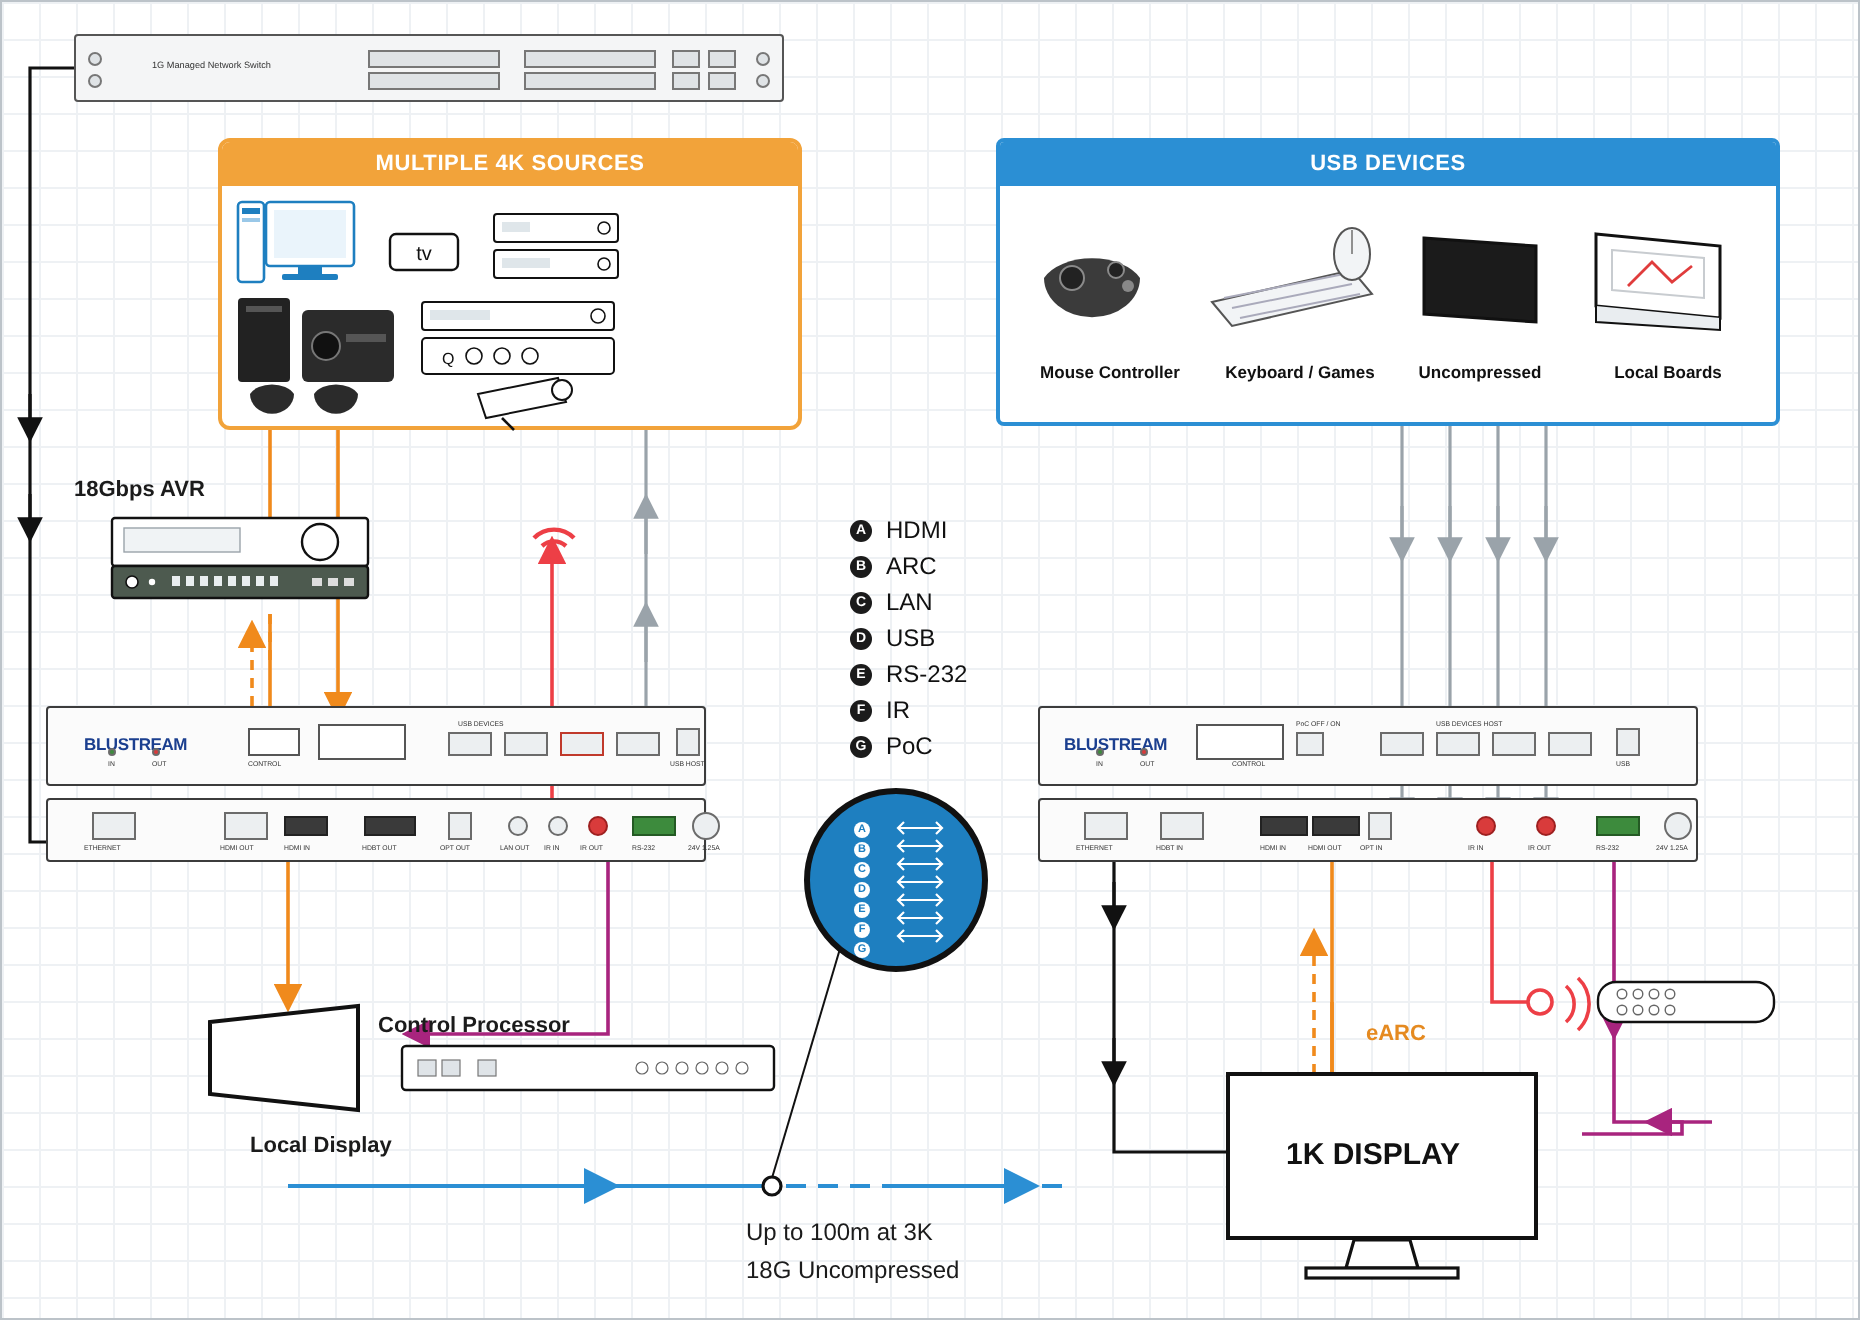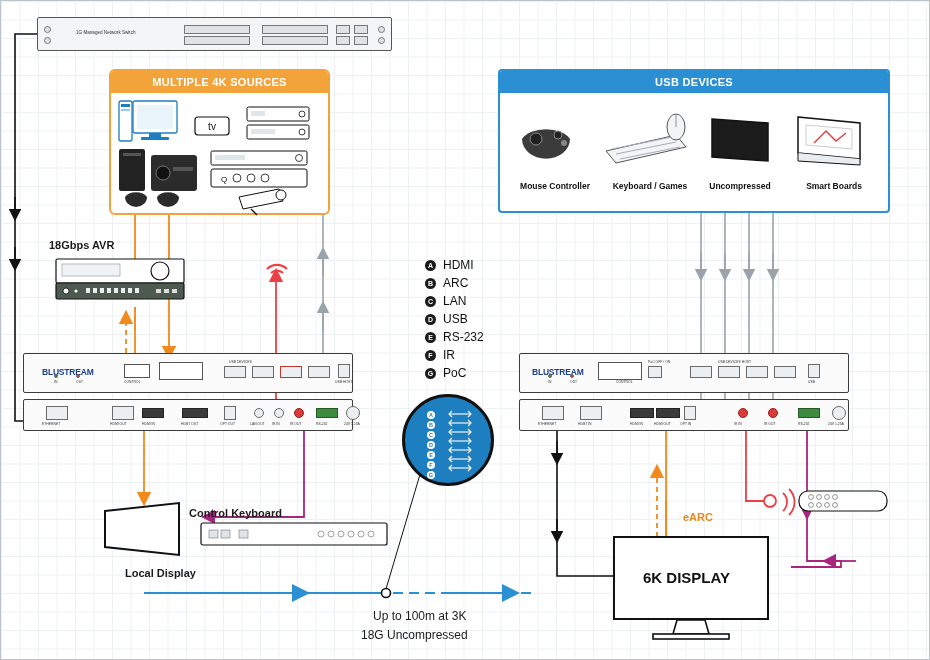--- a/index.html
+++ b/index.html
@@ -173,21 +173,21 @@
     <div class="swblock" style="left:224px;top:7px;width:66px;height:9px;"></div>
     <div class="swblock" style="left:224px;top:18px;width:66px;height:9px;"></div>
     <div class="swblock" style="left:298px;top:7px;width:14px;height:9px;"></div>
     <div class="swblock" style="left:298px;top:18px;width:14px;height:9px;"></div>
     <div class="swblock" style="left:316px;top:7px;width:14px;height:9px;"></div>
     <div class="swblock" style="left:316px;top:18px;width:14px;height:9px;"></div>
     <div class="swblock" style="left:340px;top:8px;width:7px;height:7px;border-radius:50%;"></div>
     <div class="swblock" style="left:340px;top:19px;width:7px;height:7px;border-radius:50%;"></div>
   </div>
 
-  <div class="panel orange" style="left:108px;top:68px;width:221px;height:146px;">
+  <div class="panel orange" style="left:108px;top:68px;width:292px;height:146px;">
     <div class="panel-title">MULTIPLE 4K SOURCES</div>
     <svg width="243" height="124" style="left:0;top:22px;">
 
       <rect x="22" y="8" width="44" height="32" rx="2" fill="#fff" stroke="#1E7FC0" stroke-width="1.3"></rect>
       <rect x="26" y="12" width="36" height="24" fill="#eaf4fb" stroke="none"></rect>
       <rect x="38" y="40" width="12" height="4" fill="#1E7FC0"></rect>
       <rect x="30" y="44" width="28" height="3" rx="1" fill="#1E7FC0"></rect>
       <rect x="8" y="8" width="13" height="40" rx="2" fill="#fff" stroke="#1E7FC0" stroke-width="1.3"></rect>
       <rect x="10" y="11" width="9" height="3" fill="#1E7FC0"></rect>
       <rect x="10" y="16" width="9" height="2" fill="#9AC8E8"></rect>
@@ -248,24 +248,24 @@
       <path d="M212,24 L268,28 L268,66 L212,62 Z" fill="#1b1b1b" stroke="#111" stroke-width="1.5"></path>
 
       <path d="M298,22 L360,28 L360,64 L298,58 Z" fill="#fff" stroke="#111" stroke-width="1.5"></path>
       <path d="M306,30 L352,34 L352,54 L306,50 Z" fill="#fff" stroke="#c8ccd0" stroke-width="1"></path>
       <path d="M314,48 L326,36 L336,46 L346,38" fill="none" stroke="#E03C3C" stroke-width="1.4"></path>
       <path d="M298,58 L298,66 L360,70 L360,64" fill="#e9edf0" stroke="#111" stroke-width="1"></path>
     </svg>
     <div class="devlbl" style="left:10px;top:110px;width:90px;">Mouse Controller</div>
     <div class="devlbl" style="left:100px;top:110px;width:100px;">Keyboard / Games</div>
     <div class="devlbl" style="left:196px;top:110px;width:88px;">Uncompressed</div>
-    <div class="devlbl" style="left:290px;top:110px;width:88px;">Smart Boards</div>
-  </div>
-
-  <div class="lbl b" style="left:48px;top:238px;">18Gbps AVR</div>
+    <div class="devlbl" style="left:290px;top:110px;width:88px;">Local Boards</div>
+  </div>
+
+  <div class="lbl b" style="left:36px;top:238px;">18Gbps AVR</div>
   <svg width="130" height="46" style="left:55px;top:258px;">
     <rect x="0" y="0" width="128" height="24" rx="1.5" fill="#fff" stroke="#111" stroke-width="1.2"></rect>
     <rect x="6" y="5" width="58" height="12" fill="#f0f3f5" stroke="#9aa3aa" stroke-width=".7"></rect>
     <circle cx="104" cy="12" r="9" fill="#fff" stroke="#111" stroke-width="1.2"></circle>
     <rect x="0" y="24" width="128" height="16" rx="1.5" fill="#4d5a4f" stroke="#111" stroke-width="1.2"></rect>
     <circle cx="10" cy="32" r="3" fill="#fff" stroke="#111" stroke-width=".8"></circle>
     <circle cx="20" cy="32" r="1.6" fill="#fff"></circle>
     <g fill="#e9eef0">
       <rect x="30" y="29" width="4" height="5"></rect>
         <rect x="37" y="29" width="4" height="5"></rect>
@@ -447,21 +447,21 @@
     <div class="port red" style="left:218px;top:8px;width:10px;height:10px;"></div>
     <div class="ptxt" style="left:214px;top:22px;">IR IN</div>
     <div class="port red" style="left:248px;top:8px;width:10px;height:10px;"></div>
     <div class="ptxt" style="left:244px;top:22px;">IR OUT</div>
     <div class="port green" style="left:278px;top:8px;width:22px;height:10px;"></div>
     <div class="ptxt" style="left:278px;top:22px;">RS-232</div>
     <div class="port" style="left:312px;top:6px;width:14px;height:14px;border-radius:50%;"></div>
     <div class="ptxt" style="left:308px;top:22px;">24V 1.25A</div>
   </div>
 
-  <div class="lbl b" style="left:188px;top:506px;">Control Keyboard</div>
+  <div class="lbl b" style="left:188px;top:506px;">Control Processor</div>
   <svg width="190" height="26" style="left:200px;top:522px;">
     <rect x="0" y="0" width="186" height="22" rx="2" fill="#fff" stroke="#111" stroke-width="1.2"></rect>
     <rect x="8" y="7" width="9" height="8" fill="#dfe4e8" stroke="#777" stroke-width=".6"></rect>
     <rect x="20" y="7" width="9" height="8" fill="#dfe4e8" stroke="#777" stroke-width=".6"></rect>
     <rect x="38" y="7" width="9" height="8" fill="#dfe4e8" stroke="#777" stroke-width=".6"></rect>
     <g fill="#fff" stroke="#666" stroke-width=".6">
       <circle cx="120" cy="11" r="3"></circle>
         <circle cx="130" cy="11" r="3"></circle>
         <circle cx="140" cy="11" r="3"></circle>
       <circle cx="150" cy="11" r="3"></circle>
@@ -473,36 +473,36 @@
   <svg width="90" height="66" style="left:100px;top:498px;">
     <path d="M4,12 L78,4 L78,56 L4,48 Z" fill="#fff" stroke="#111" stroke-width="2"></path>
   </svg>
   <div class="lbl b" style="left:124px;top:566px;">Local Display</div>
 
   <div class="tv" style="left:612px;top:535px;width:156px;height:84px;"></div>
   <svg width="180" height="28" style="left:612px;top:619px;">
     <path d="M64,0 L92,0 L96,14 L60,14 Z" fill="#fff" stroke="#111" stroke-width="1.6"></path>
     <rect x="40" y="14" width="76" height="5" fill="#fff" stroke="#111" stroke-width="1.6"></rect>
   </svg>
-  <div class="tvtxt" style="left:642px;top:568px;">6K DISPLAY</div>
+  <div class="tvtxt" style="left:642px;top:568px;">1K DISPLAY</div>
   <div class="lbl orange" style="left:682px;top:466px;">eARC</div>
 
   <svg width="130" height="40" style="left:762px;top:486px;">
     <circle cx="7" cy="14" r="6" fill="#fff" stroke="#ED3F46" stroke-width="1.8"></circle>
     <path d="M20,6 a12,12 0 0 1 0,18" fill="none" stroke="#ED3F46" stroke-width="1.8"></path>
     <path d="M26,2 a18,18 0 0 1 0,26" fill="none" stroke="#ED3F46" stroke-width="1.8"></path>
     <rect x="36" y="4" width="88" height="20" rx="9" fill="#fff" stroke="#111" stroke-width="1.2"></rect>
     <g fill="#fff" stroke="#666" stroke-width=".7">
       <circle cx="48" cy="10" r="2.4"></circle>
         <circle cx="56" cy="10" r="2.4"></circle>
         <circle cx="64" cy="10" r="2.4"></circle>
         <circle cx="72" cy="10" r="2.4"></circle>
       <circle cx="48" cy="18" r="2.4"></circle>
         <circle cx="56" cy="18" r="2.4"></circle>
         <circle cx="64" cy="18" r="2.4"></circle>
         <circle cx="72" cy="18" r="2.4"></circle>
     </g>
   </svg>
 
   <div class="lbl" style="left:372px;top:608px;font-size:12px;">Up to 100m at 3K</div>
-  <div class="lbl" style="left:360px;top:627px;font-size:12px;">18G Uncompressed</div>
+  <div class="lbl" style="left:372px;top:627px;font-size:12px;">18G Uncompressed</div>
 
 </div>
 
 </body></html>

